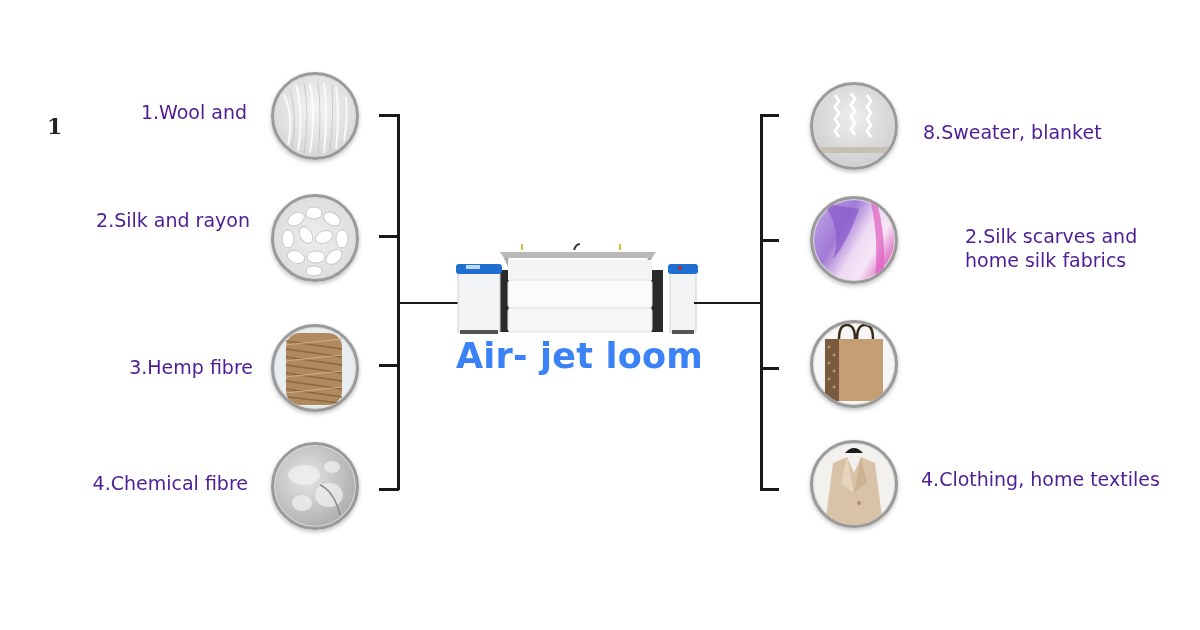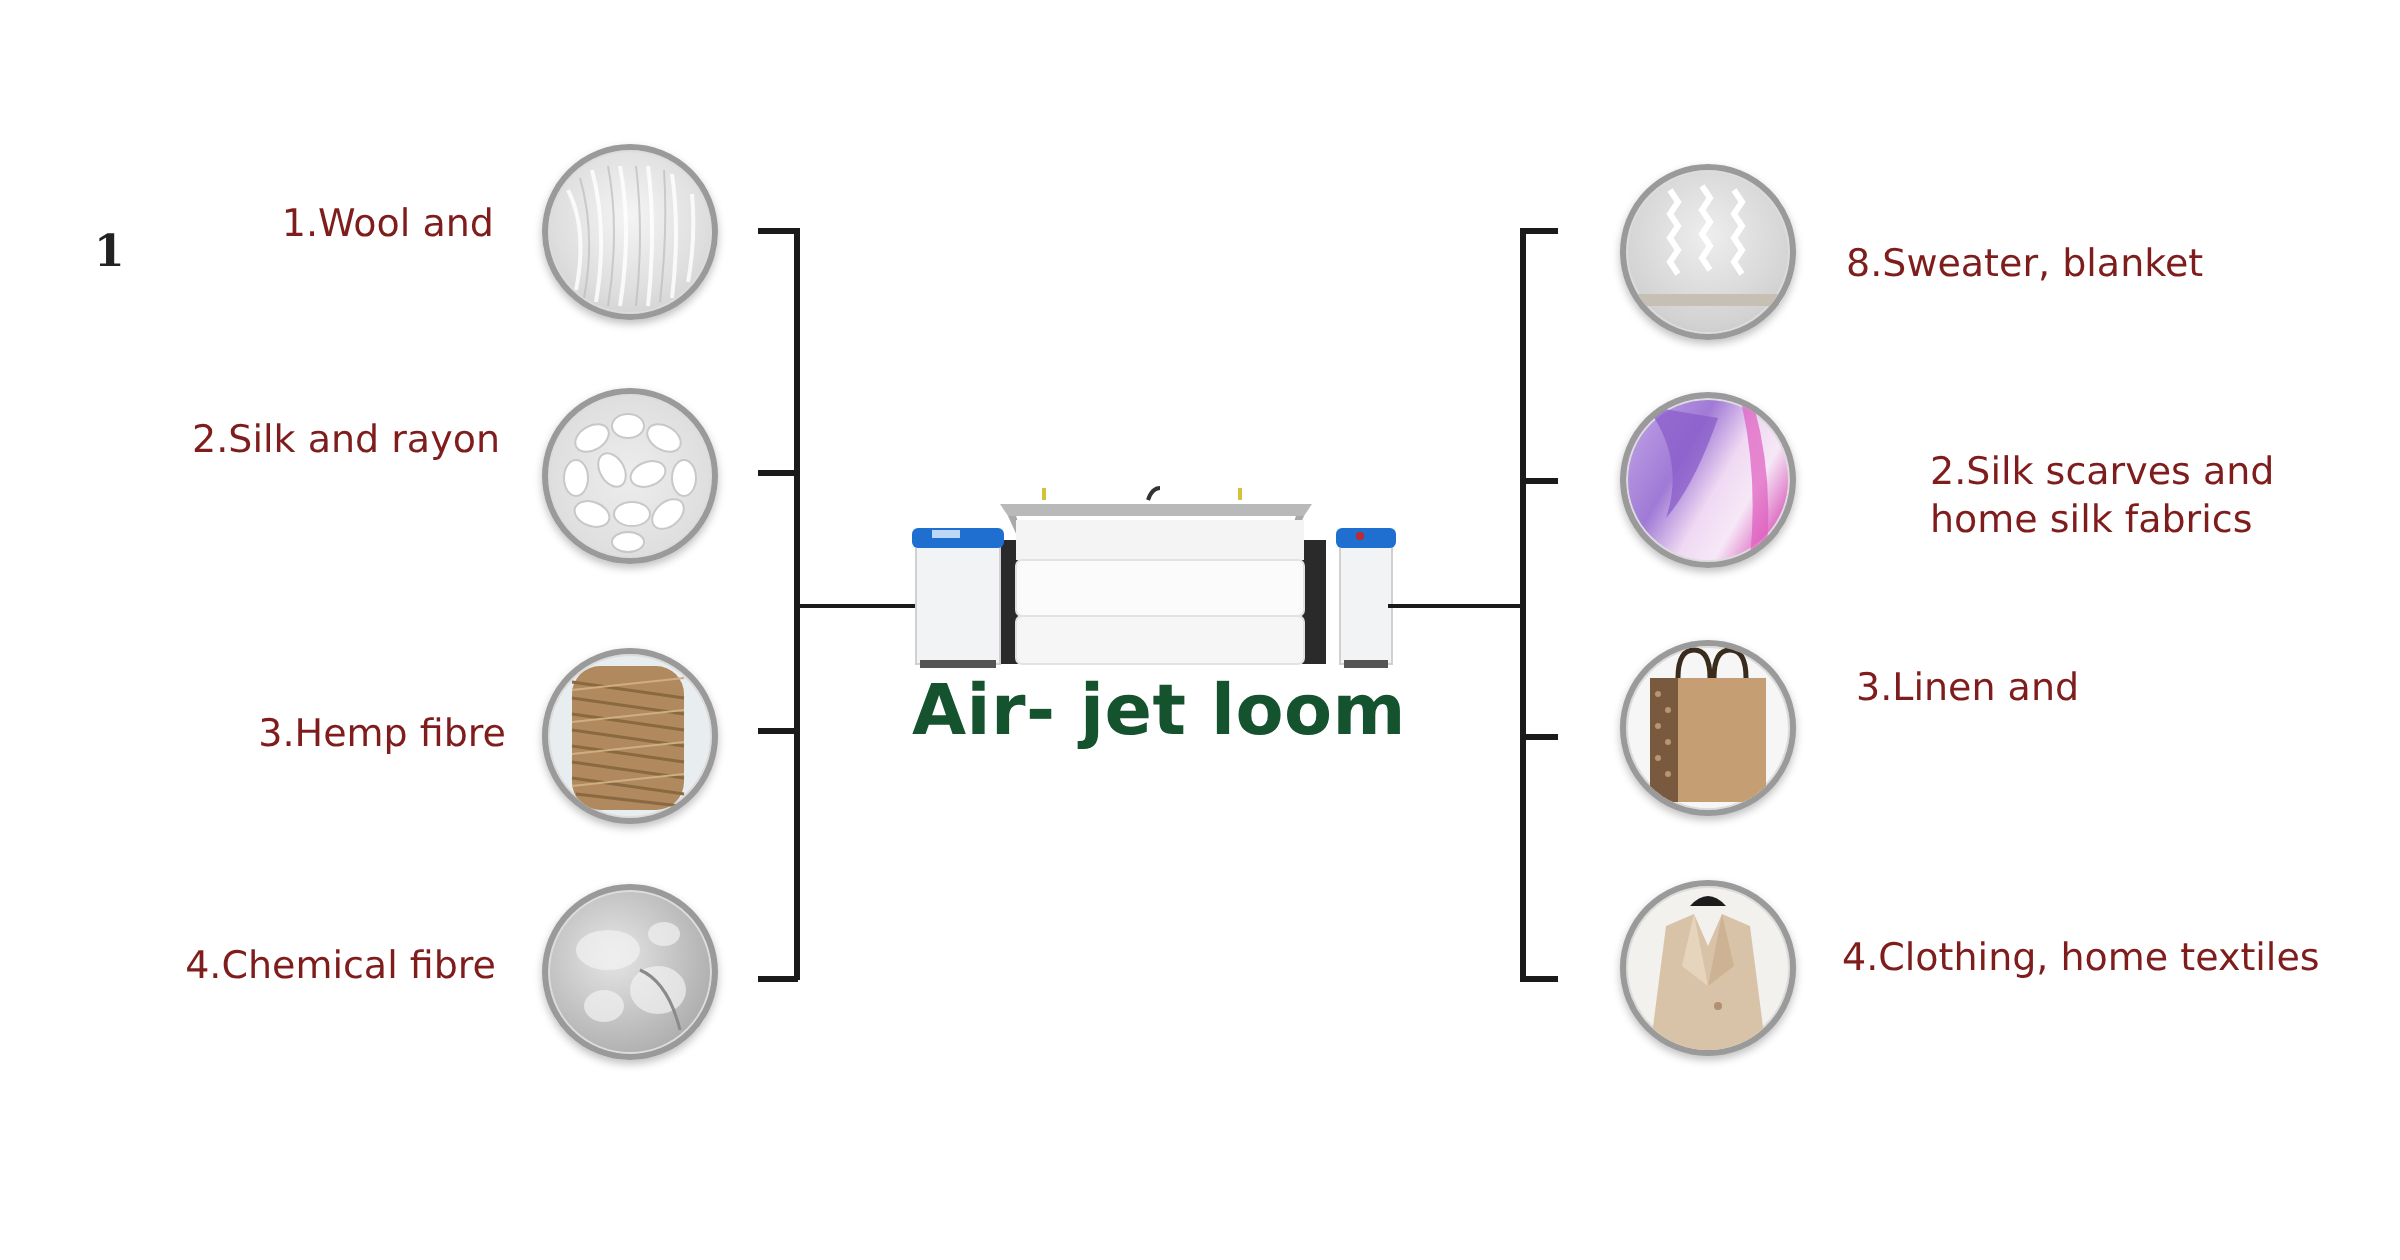--- a/index.html
+++ b/index.html
@@ -1,25 +1,25 @@
 <!DOCTYPE html>
 <html><head>
 <meta charset="utf-8">
 <style>
   html,body{margin:0;padding:0;background:#ffffff;}
   body{width:1200px;height:630px;position:relative;overflow:hidden;font-family:"DejaVu Sans","Liberation Sans",sans-serif;color:#1a1a1a;}
   .abs{position:absolute;}
   .stray-num{left:47px;top:113px;font-family:"DejaVu Serif","Liberation Serif",serif;font-weight:bold;font-size:22px;color:#222;}
-  .label{font-size:19px;line-height:24px;color:#7f1d1d;white-space:nowrap;}
+  .label{font-size:19px;line-height:24px;color:#4c1d95;white-space:nowrap;}
   .label span{display:block;}
   .label.left{text-align:right;}
   .label.right{text-align:left;}
   .circle{width:82px;height:82px;border-radius:50%;border:3px solid #9a9a9a;box-shadow:0 2px 4px rgba(0,0,0,.25), inset 0 0 0 1px #dcdcdc;overflow:hidden;}
   .line{background:#1a1a1a;}
-  .title{left:456px;top:336px;width:246px;text-align:center;font-family:"DejaVu Sans","Liberation Sans",sans-serif;font-weight:bold;font-size:35px;color:#14532d;letter-spacing:0.2px;white-space:nowrap;}
+  .title{left:456px;top:336px;width:246px;text-align:center;font-family:"DejaVu Sans","Liberation Sans",sans-serif;font-weight:bold;font-size:35px;color:#3b82f6;letter-spacing:0.2px;white-space:nowrap;}
   
   .tex-wool{background:radial-gradient(circle at 50% 40%,#f4f4f4 0%,#dedede 60%,#c9c9c9 100%);}
   .tex-silk{background:radial-gradient(circle at 50% 50%,#ededed 0%,#d8d8d8 100%);}
   .tex-hemp{background:#e8edf0;}
   .tex-chem{background:radial-gradient(circle at 40% 40%,#e6e6e6 0%,#bdbdbd 55%,#9c9c9c 100%);}
   .tex-sweater{background:radial-gradient(circle at 50% 40%,#eeeeee 0%,#d2d2d2 70%,#bdbdbd 100%);}
   .tex-scarf{background:linear-gradient(120deg,#c4a8e8 0%,#a07ad6 35%,#efd9f3 55%,#f6e8f7 70%,#e07ac8 85%,#f7eef8 100%);}
   .tex-bag{background:#f6f6f6;}
   .tex-coat{background:#f3f1ee;}
 </style>
@@ -196,17 +196,16 @@
 </div>
 
 <div class="abs label right" style="left:923px;top:120px;">
   <span>8.Sweater, blanket</span>
 </div>
 <div class="abs label right" style="left:926px;top:224px;margin-left:39px;">
   <span>2.Silk scarves and</span>
   <span>home silk fabrics</span>
 </div>
 <div class="abs label right" style="left:928px;top:332px;">
-  <span>3.Linen and</span>
 </div>
 <div class="abs label right" style="left:921px;top:467px;">
   <span>4.Clothing, home textiles</span>
 </div>
 
 </body></html>

